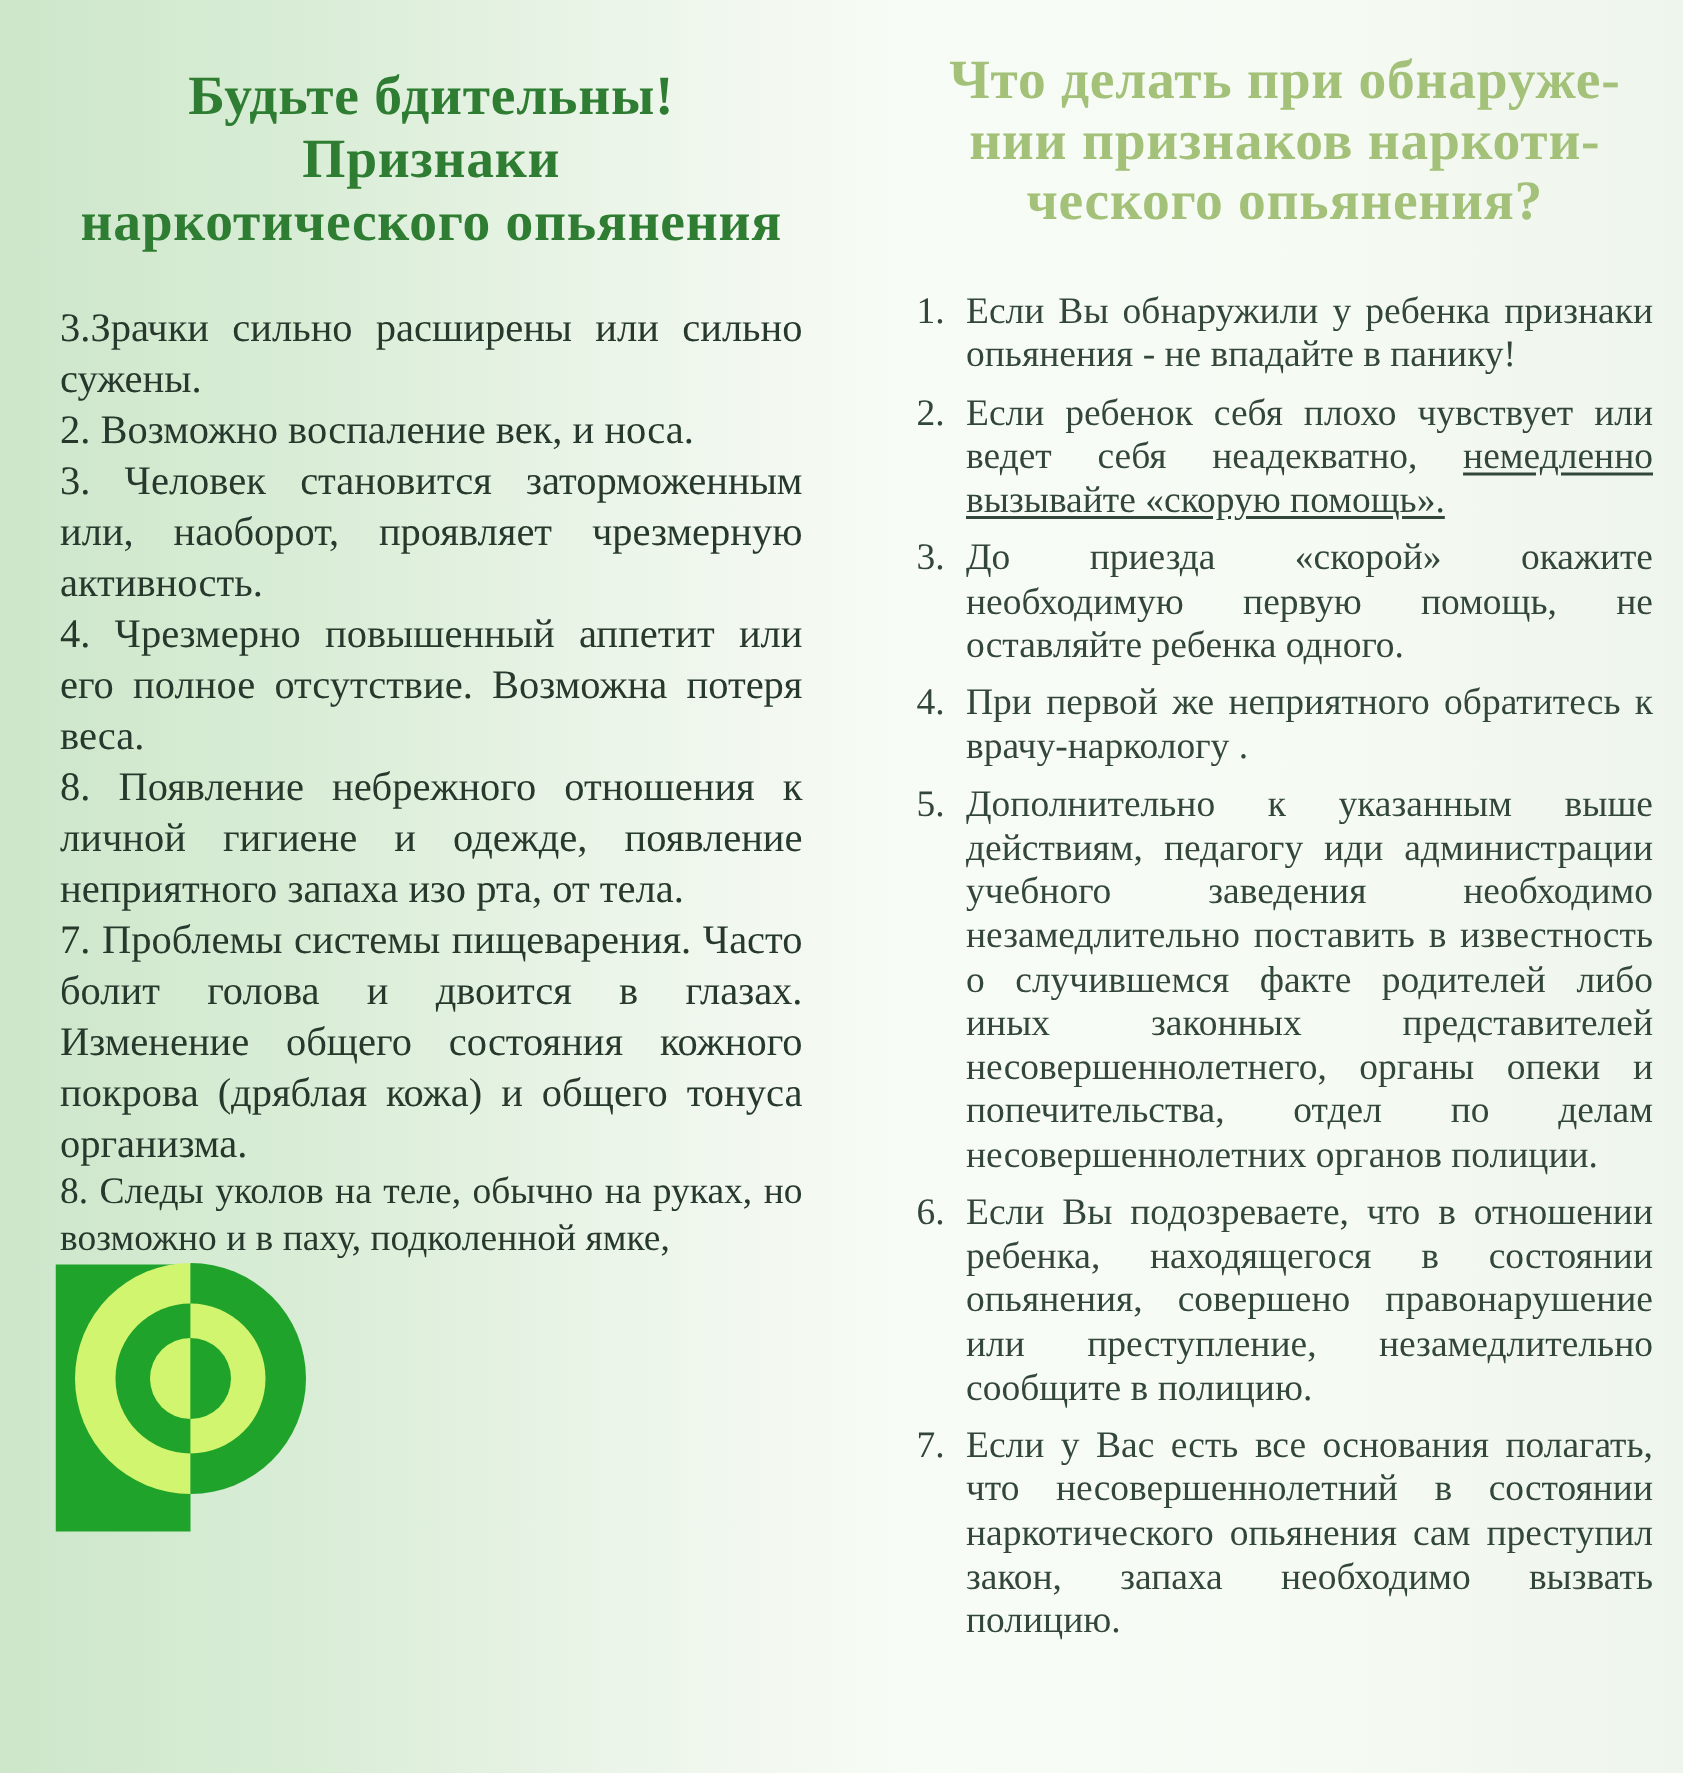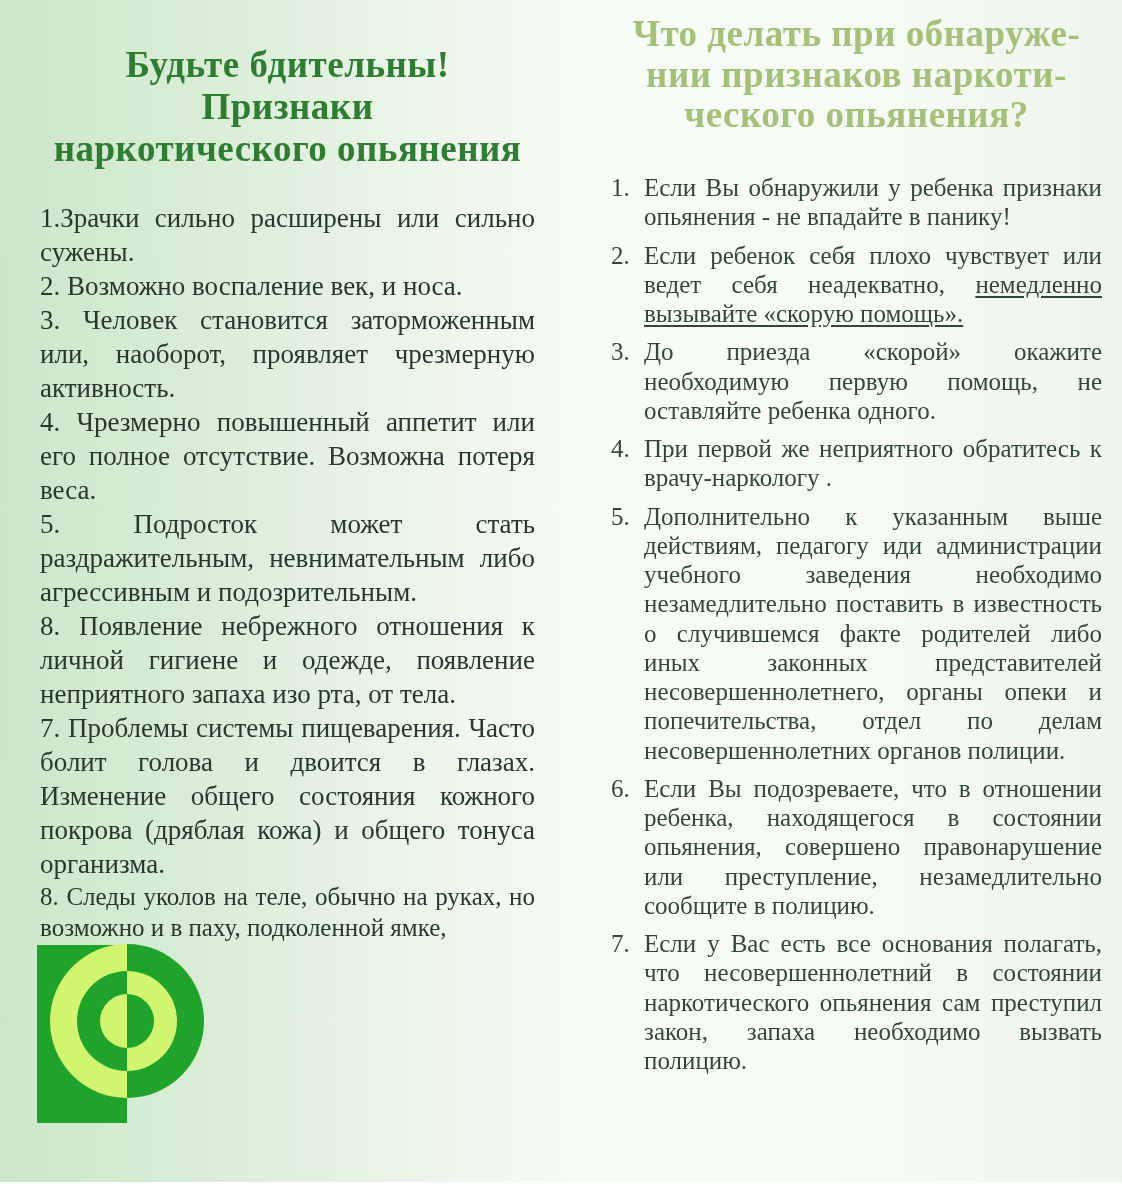--- a/index.html
+++ b/index.html
@@ -16,21 +16,21 @@
     background: linear-gradient(90deg,
       var(--bg-left, #cde6ca) 0%,
       #d9edd6 18%,
       #f0f7ee 42%,
       var(--bg-mid, #f8fcf6) 55%,
       #f5faf3 80%,
       var(--bg-right, #eef5ec) 100%);
   }
   .col { width: 561px; box-sizing: border-box; }
   .col-left  { padding: 44px 26px 0 40px; }
-  .col-right { padding: 14px 20px 0 50px; }
+  .col-right { padding: 34px 20px 0 50px; }
 
   .title {
     margin: 0;
     text-align: center;
     font-weight: bold;
     white-space: pre-line;
   }
   .title-left  { font-size: 37px; line-height: 1.14; letter-spacing: 0.5px; }
   .title-right { font-size: 37px; line-height: 1.10; letter-spacing: 0.5px; }
 
@@ -52,25 +52,24 @@
 <body>
 
 <div class="page" style="--bg-left: #cde6ca; --bg-mid: #f8fcf6; --bg-right: #eef5ec;">
 
   <section class="col col-left">
     <h1 class="title title-left" style="color: rgb(46, 125, 50);">Будьте бдительны!
 Признаки
 наркотического опьянения</h1>
 
     <div class="list-left" style="color: rgb(39, 56, 44);">
-        <p class="l-item">1.Зрачки сильно расширены или сильно сужены.</p>
+        <p class="l-item">3.Зрачки сильно расширены или сильно сужены.</p>
         <p class="l-item">2. Возможно воспаление век, и носа.</p>
         <p class="l-item">3. Человек становится заторможенным или, наоборот, проявляет чрезмерную активность.</p>
         <p class="l-item">4. Чрезмерно повышенный аппетит или его полное отсутствие. Возможна потеря веса.</p>
-        <p class="l-item">5. Подросток может стать раздражительным, невнимательным либо агрессивным и подозрительным.</p>
         <p class="l-item">8. Появление небрежного отношения к личной гигиене и одежде, появление неприятного запаха изо рта, от тела.</p>
         <p class="l-item">7. Проблемы системы пищеварения. Часто болит голова и двоится в глазах. Изменение общего состояния кожного покрова (дряблая кожа) и общего тонуса организма.</p>
       </div>
 
     <div class="item8" style="color: rgb(39, 56, 44);">
       <p>8. Следы уколов на теле, обычно на руках, но возможно и в паху, подколенной ямке,</p>
       <div class="wrap-row">
         <div class="logo-box">
           <svg viewBox="0 0 168 180" width="168" height="180" aria-hidden="true">
             <rect x="0" y="1" width="90" height="178" fill="#1fa32a"></rect>

